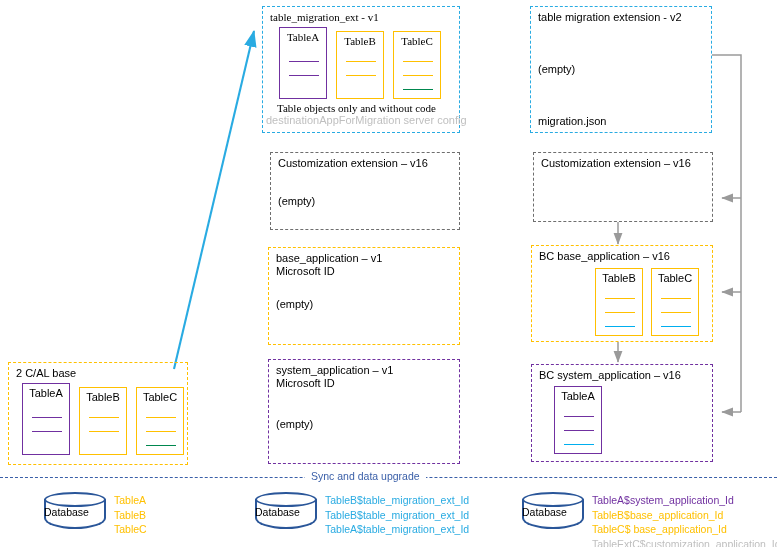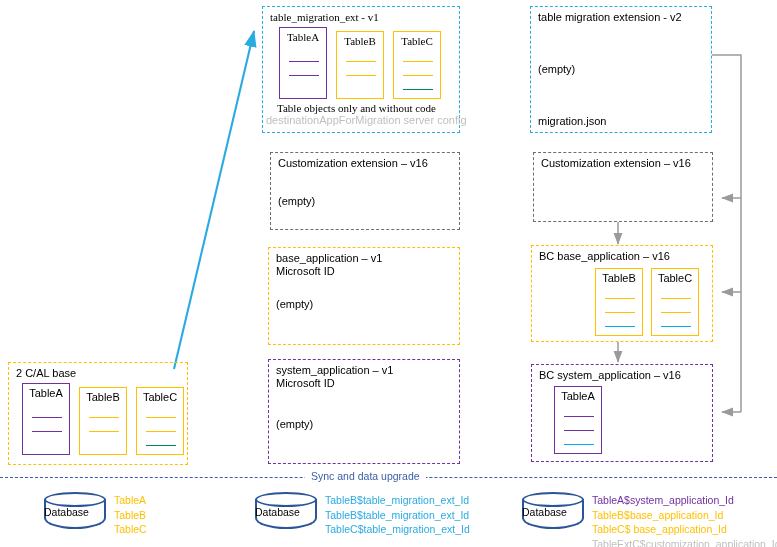--- a/index.html
+++ b/index.html
@@ -178,21 +178,21 @@
 </div>
 
 <div class="db" style="left:255px;top:492px;">
   <div class="body"></div>
   <div class="top"></div>
   <div class="lbl">Database</div>
 </div>
 <div class="dblist" style="left:325px;top:493px;color:#29ABE2;">
   <div>TableB$table_migration_ext_Id</div>
   <div>TableB$table_migration_ext_Id</div>
-  <div>TableC$table_migration_ext_Id</div>
+  <div>TableA$table_migration_ext_Id</div>
 </div>
 
 <div class="db" style="left:522px;top:492px;">
   <div class="body"></div>
   <div class="top"></div>
   <div class="lbl">Database</div>
 </div>
 <div class="dblist" style="left:592px;top:493px;">
   <div style="color:#7030A0;">TableA$system_application_Id</div>
   <div style="color:#FFC000;">TableB$base_application_Id</div>

